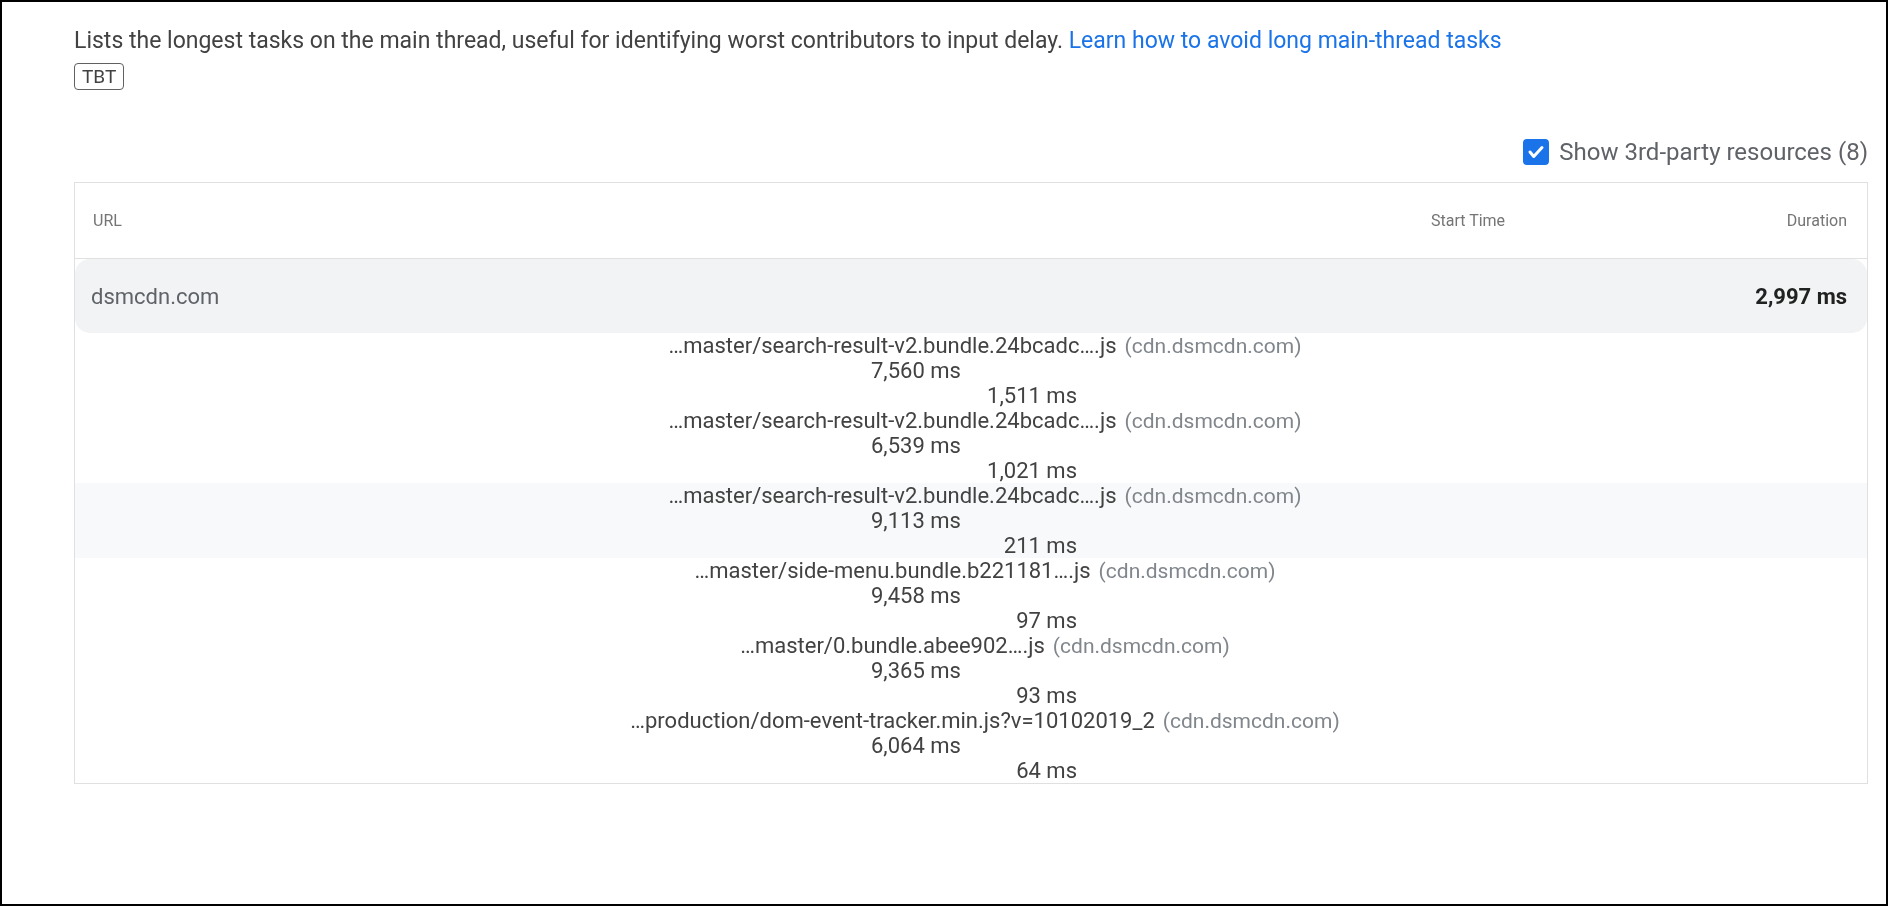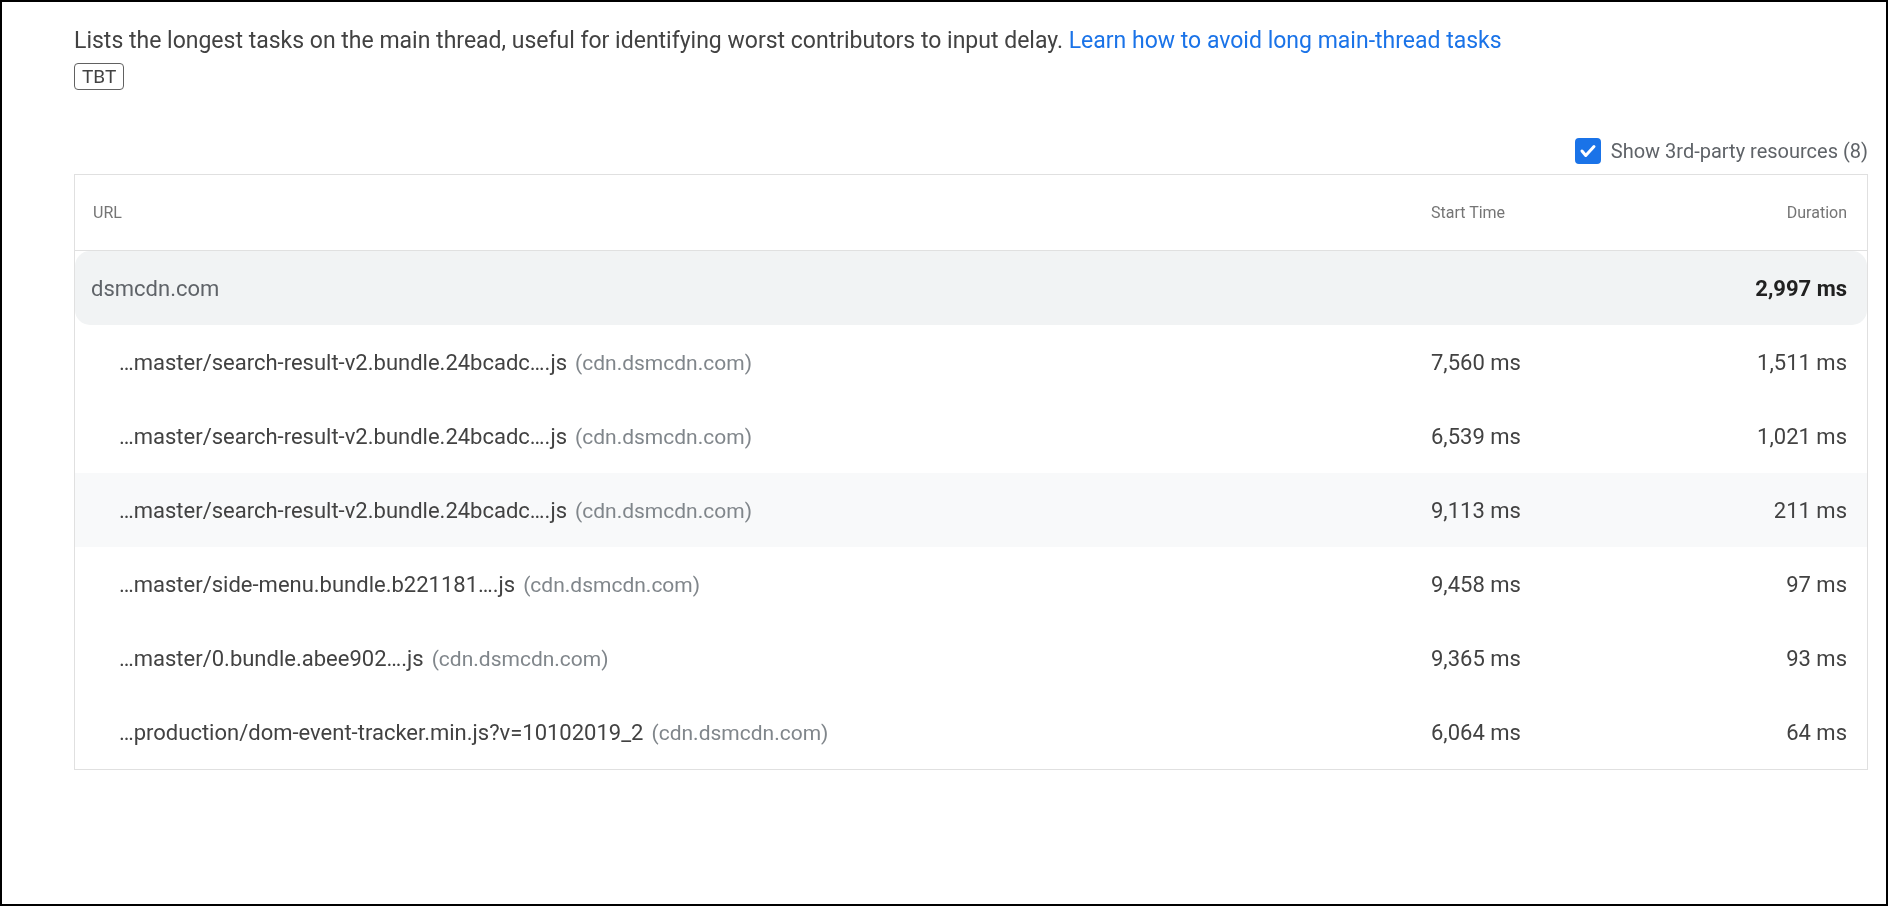--- a/index.html
+++ b/index.html
@@ -62,22 +62,22 @@
     font-size: 19px;
     color: #424242;
     margin-top: 6px;
     font-family: Roboto, Arial, sans-serif;
   }
   .toggle-row {
     display: flex;
     justify-content: flex-end;
     align-items: center;
     margin-top: 48px;
-    margin-bottom: 10px;
-    font-size: 20px;
+    margin-bottom: 16px;
+    font-size: 24px;
     color: #5f6368;
   }
   .checkbox {
     width: 26px;
     height: 26px;
     border: 3px solid #1a73e8;
     border-radius: 4px;
     background: #1a73e8;
     display: inline-flex;
     align-items: center;
@@ -108,20 +108,21 @@
     color: #5f6368;
     min-height: 74px;
     border-radius: 15px;
   }
   .group-row .col-duration {
     font-weight: 700;
     color: #212121;
   }
   .data-row {
     color: #424242;
+    flex-direction: column;
   }
   .data-row.alt {
     background: #f8f9fa;
   }
   .col-url { flex: 1; padding-left: 0; }
   .thead .col-url { padding-left: 2px; }
   .data-row .col-url { padding-left: 28px; }
   .col-start { width: 200px; }
   .col-duration { width: 220px; text-align: right; padding-right: 4px; }
   .host {

